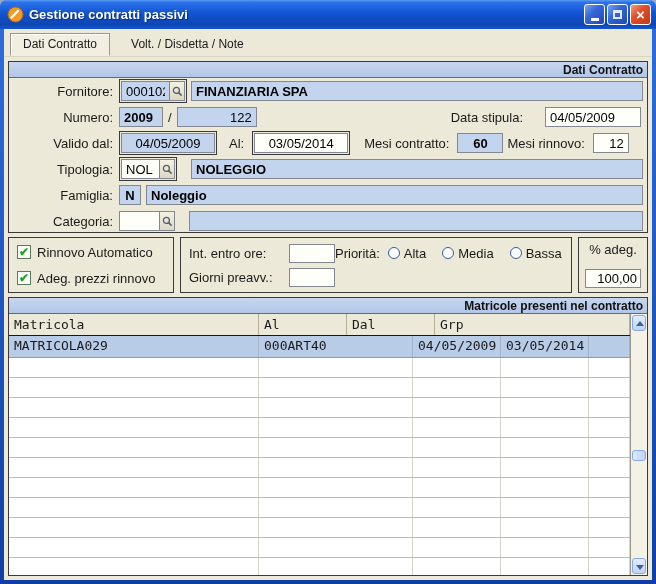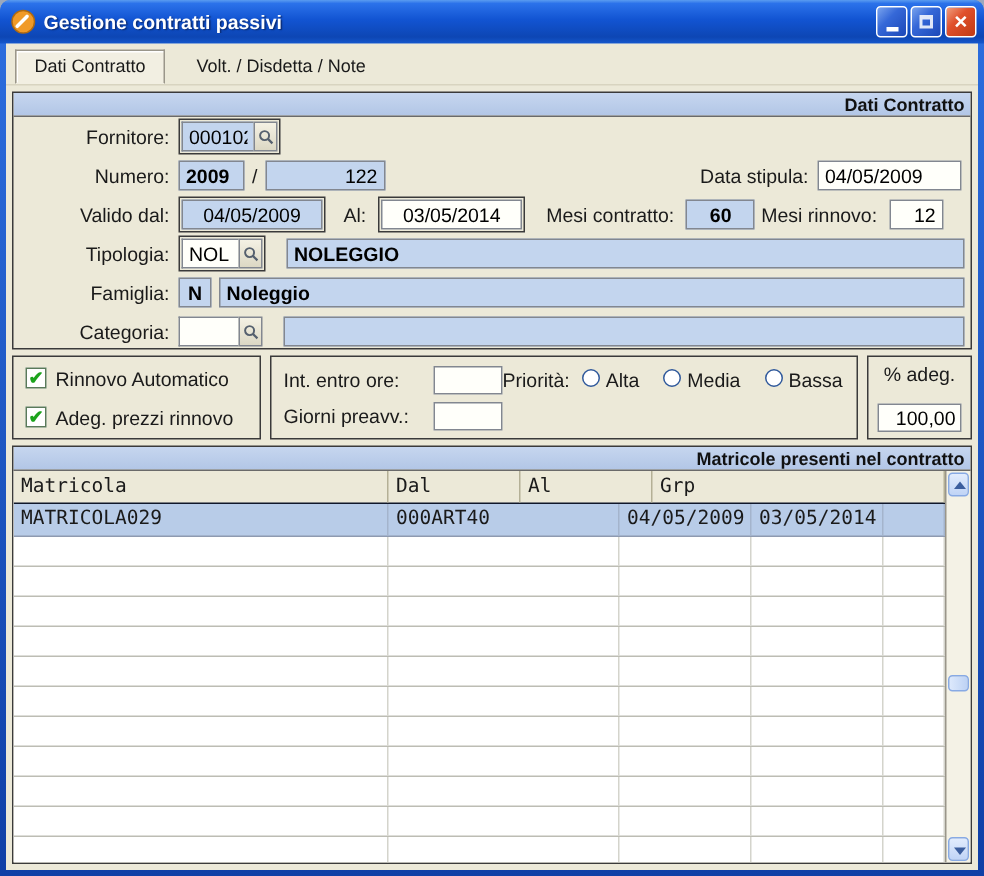--- a/index.html
+++ b/index.html
@@ -72,21 +72,21 @@
   .chk-row { display:flex; align-items:center; gap:6px; height:18px; }
   .chk { width:14px; height:14px; background:#fff; border:1px solid #5a7a5a; flex:none;
          display:flex; align-items:center; justify-content:center;
          color:#1ca31c; font-weight:bold; font-size:12px; line-height:1; }
   .midrow { display:flex; align-items:center; height:20px; }
   .midlabel { width:100px; flex:none; white-space:nowrap; }
   .smallinput { width:46px; height:19px; border:1px solid #828790; background:#fffffa;
                 font:13px "Liberation Sans", sans-serif; padding:0 3px; }
   .prio-label { margin-right:8px; white-space:nowrap; }
   .radio-row { display:flex; align-items:center; gap:16px; }
-  .radio-item { display:flex; align-items:flex-start; gap:4px; }
+  .radio-item { display:flex; align-items:center; gap:4px; }
   .radio { width:12px; height:12px; border-radius:50%; border:1px solid #315a9c; background:#fff; flex:none; }
   .adeg-label { font-size:13px; white-space:nowrap; }
   .adeg-input { width:56px; height:19px; border:1px solid #828790; background:#fffffa;
                 font:13px "Liberation Sans", sans-serif; text-align:right; padding:0 3px; }
 
   
   .gb2 { flex:1; display:flex; flex-direction:column; }
   .tablewrap { flex:1; display:flex; overflow:hidden; background:#fff; }
   .cols { flex:1; display:flex; flex-direction:column; overflow:hidden;
           font-family:"DejaVu Sans Mono", monospace; font-size:13px; }
@@ -154,29 +154,30 @@
             <span class="codewrap">
               <input class="field" style="width: 48px;" readonly="" value="000102">
               <span class="magbtn">
                 <svg width="11" height="11" viewBox="0 0 11 11">
                     <circle cx="4.4" cy="4.4" r="3" fill="none" stroke="#55606e" stroke-width="1.3"></circle>
                     <line x1="6.6" y1="6.6" x2="9.6" y2="9.6" stroke="#55606e" stroke-width="1.5"></line>
                   </svg>
               </span>
             </span>
           </span>
+          <input class="field bold" style="flex: 1 1 0%; margin-left: 4px;" readonly="" value="FINANZIARIA SPA">
         </div>
 
         <div class="frow">
           <span class="flabel">Numero:</span>
           <input class="field bold" style="width: 44px;" readonly="" value="2009">
           <span class="sep">/</span>
           <input class="field right" style="width: 80px;" readonly="" value="122">
           <span class="spacer"></span>
-          <span style="margin-right:6px; white-space:nowrap;">Data stipula:</span>
+          <span style="margin-right:22px; white-space:nowrap;">Data stipula:</span>
           <input class="field white" style="width: 96px; margin-right: 2px;" readonly="" value="04/05/2009">
         </div>
 
         <div class="frow">
           <span class="flabel">Valido dal:</span>
           <span class="outlined">
             <input class="field center" style="width: 94px;" readonly="" value="04/05/2009">
           </span>
           <span style="margin:0 8px 0 12px; white-space:nowrap;">Al:</span>
           <span class="outlined">
@@ -269,22 +270,22 @@
           <input class="adeg-input" readonly="" value="100,00" style="">
         </div>
       </div>
 
       <div class="groupbox gb2">
         <div class="section-header">Matricole presenti nel contratto</div>
         <div class="tablewrap">
           <div class="cols">
             <div class="thead" id="thead">
                 <div class="th" style="width: 250px;">Matricola</div>
+                <div class="th" style="width: 88px;">Al</div>
                 <div class="th" style="width: 88px;">Dal</div>
-                <div class="th" style="width: 88px;">Al</div>
                 <div class="th" style="width: 41px; flex: 1 1 0%;">Grp</div>
               </div>
             <div class="tbody" id="tbody">
                 <div class="tr selected">
                   <div class="td" style="width: 250px;">MATRICOLA029</div>
                   <div class="td" style="width: 154px;">000ART40</div>
                   <div class="td" style="width: 88px;">04/05/2009</div>
                   <div class="td" style="width: 88px;">03/05/2014</div>
                   <div class="td" style="width: 41px; flex: 1 1 0%;"></div>
                 </div>

